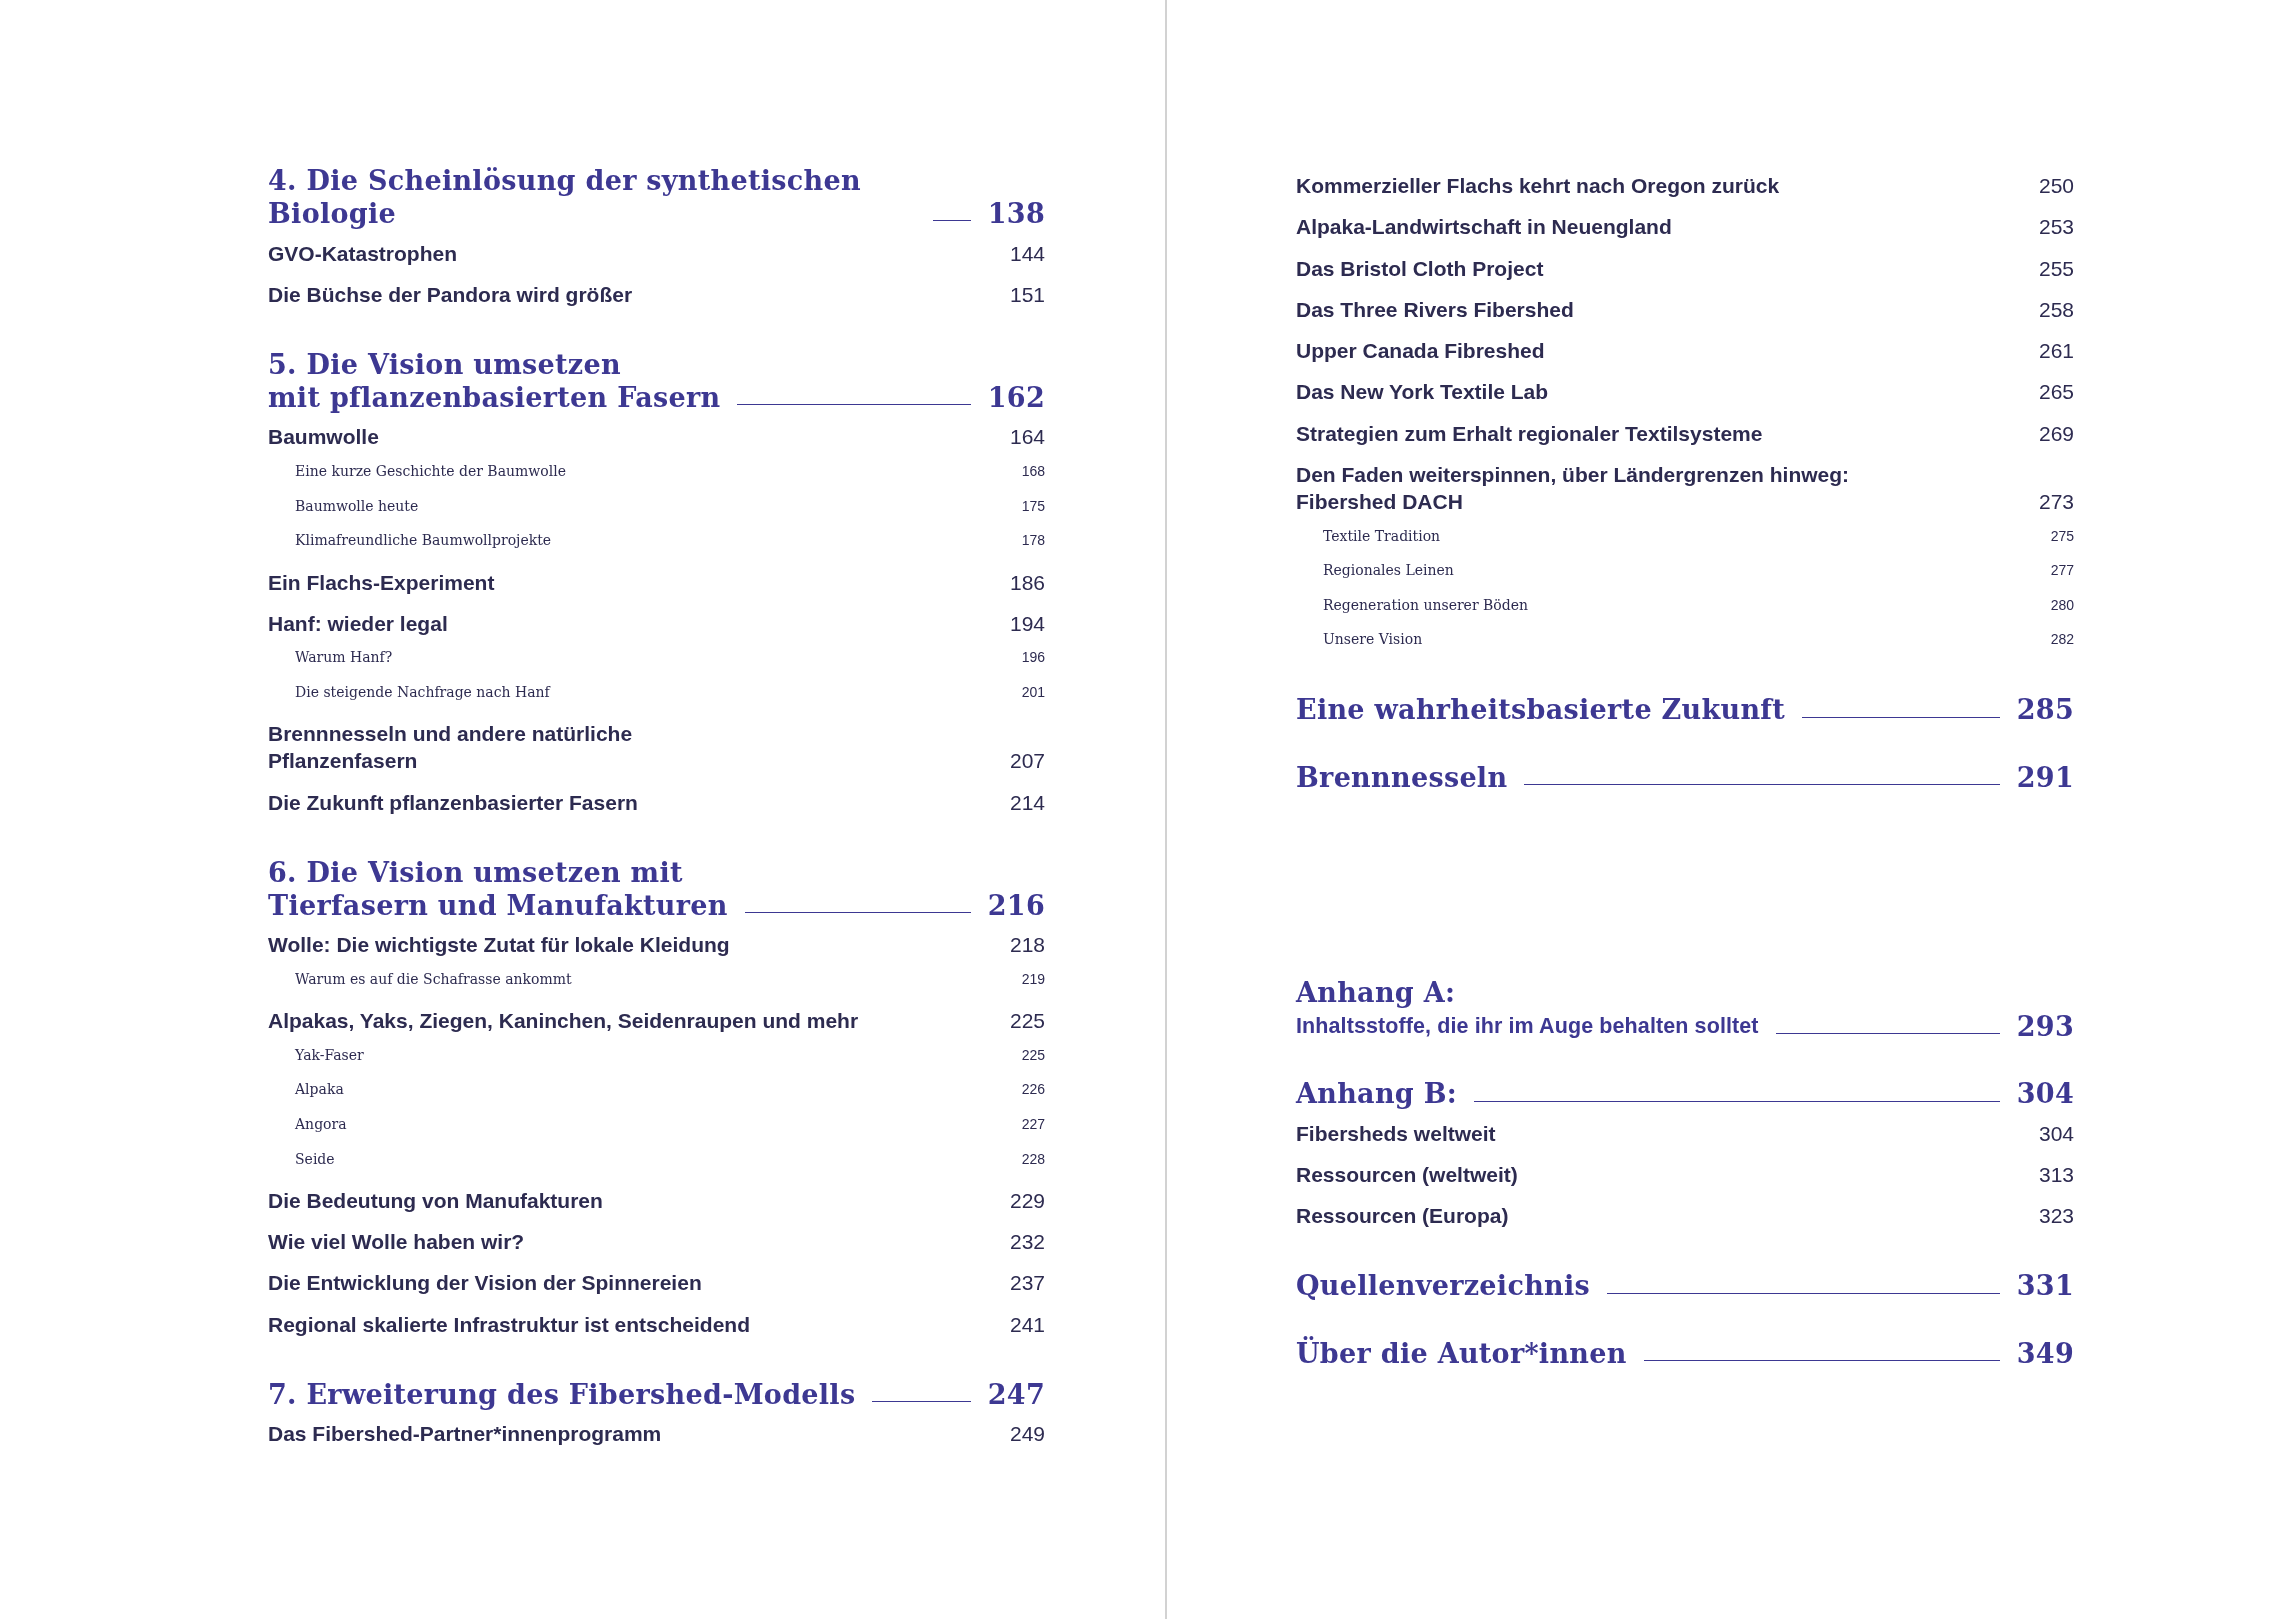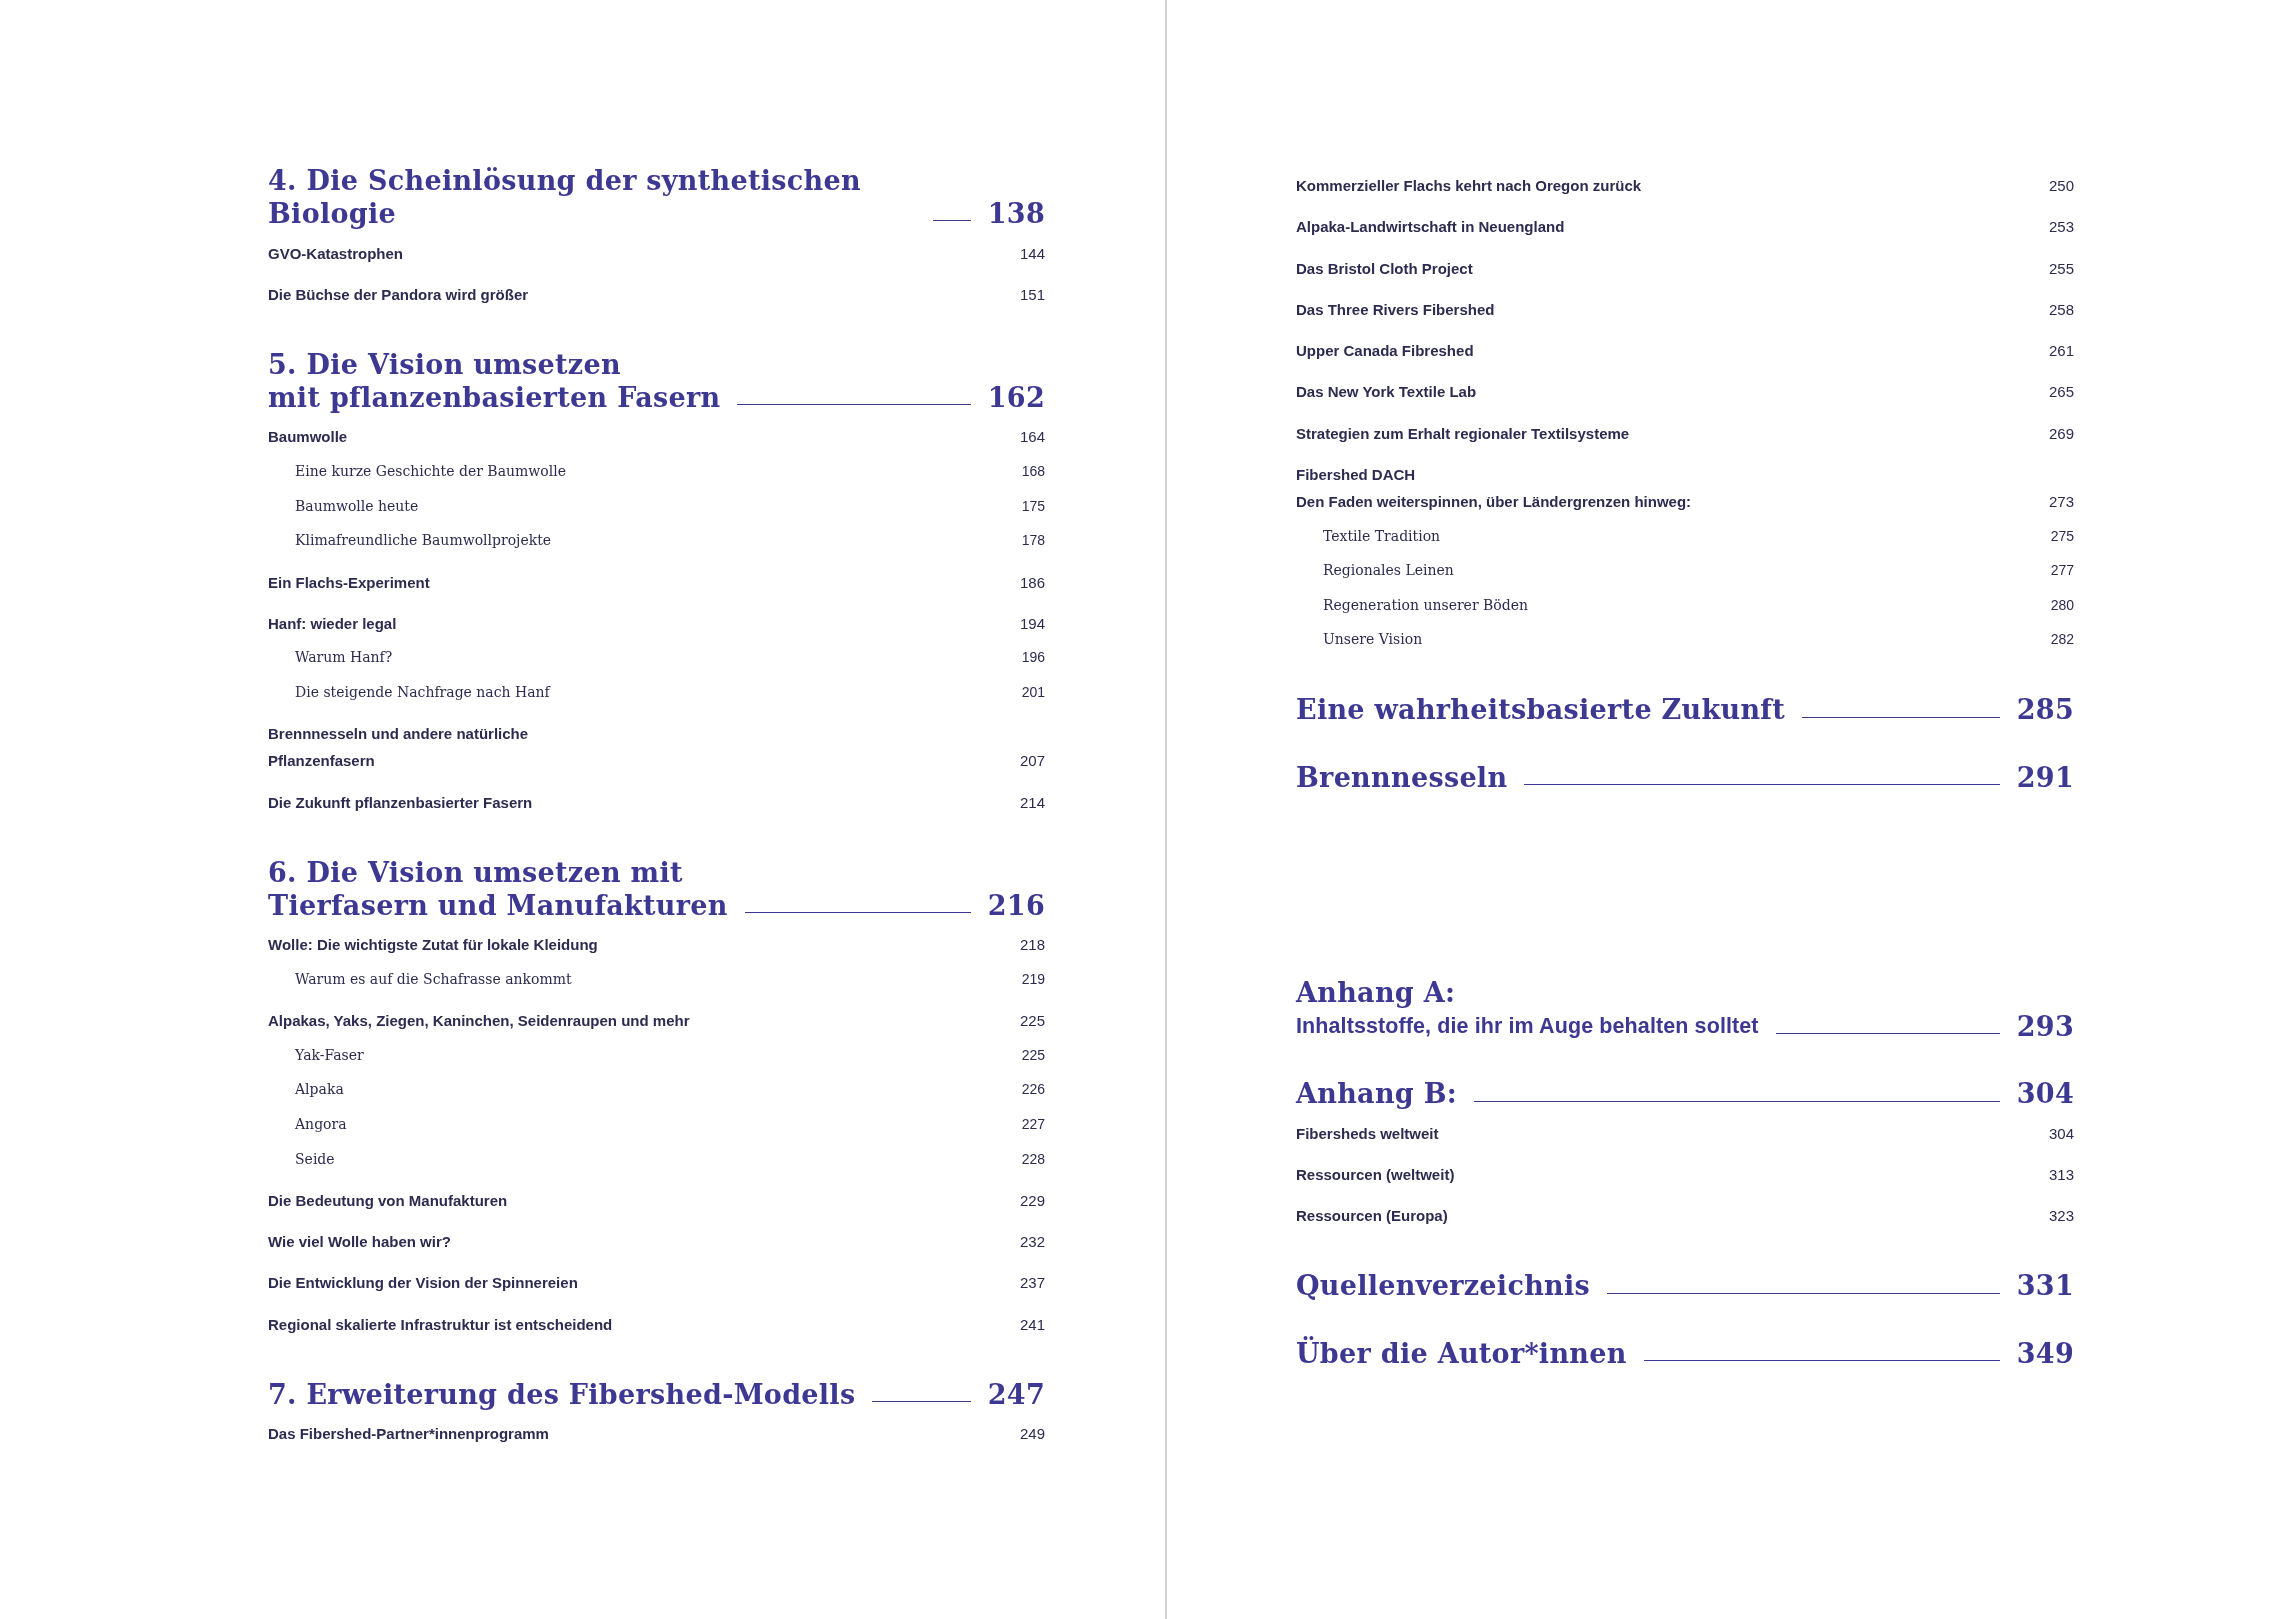--- a/index.html
+++ b/index.html
@@ -53,21 +53,21 @@
     font-family:"Liberation Sans", sans-serif;
     font-weight:700;font-size:21.5px;line-height:34px;
     letter-spacing:0.1px;
   }
   .chapter + .chapter{margin-top:25px;}
   .chapter + .item{margin-top:0;}
 
   
   .item{
     margin-top:14.3px;
-    font-weight:700;font-size:15px;line-height:27px;
+    font-weight:700;font-size:21px;line-height:27px;
     color:var(--ink);
   }
   .item .num{font-weight:400;}
 
   
   .sub{
     margin-top:7.6px;
     padding-left:27px;
     font-family:"DejaVu Serif", serif;
     font-weight:400;font-size:14px;line-height:27px;
@@ -331,22 +331,22 @@
       </div>
       <div class="block item">
         <div class="titles">
           <div class="line">Strategien zum Erhalt regionaler Textilsysteme</div>
         </div>
         <div class="spacer"></div>
         <div class="num">269</div>
       </div>
       <div class="block item">
         <div class="titles">
+          <div class="line">Den Faden weiterspinnen, über Ländergrenzen hinweg:</div>
           <div class="line">Fibershed DACH</div>
-          <div class="line">Den Faden weiterspinnen, über Ländergrenzen hinweg:</div>
         </div>
         <div class="spacer"></div>
         <div class="num">273</div>
       </div>
       <div class="block sub">
         <div class="titles">
           <div class="line">Textile Tradition</div>
         </div>
         <div class="spacer"></div>
         <div class="num">275</div>

